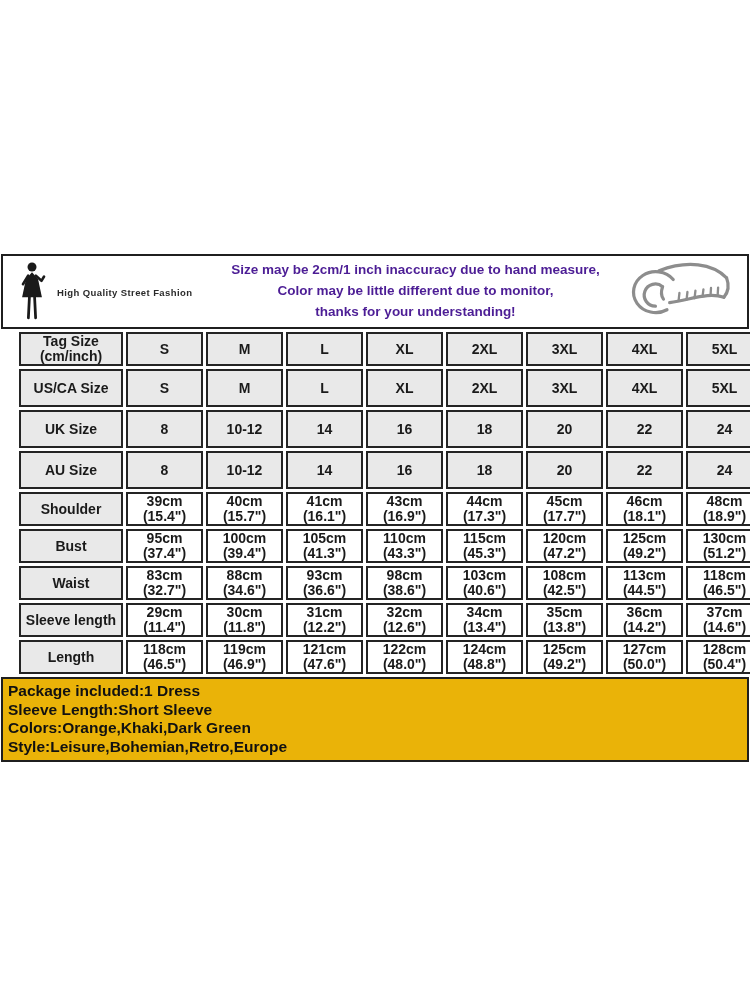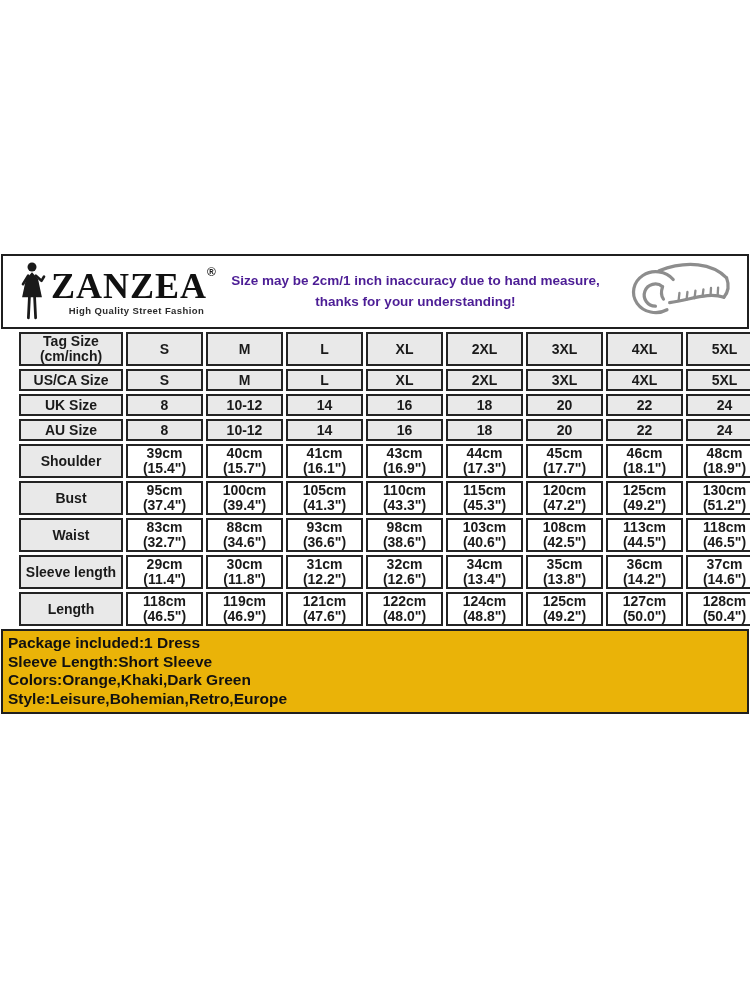--- a/index.html
+++ b/index.html
@@ -69,21 +69,21 @@
     text-align:center;
     vertical-align:middle;
     font-size:14px;
     font-weight:bold;
     padding:0;
     line-height:15px;
   }
   td.head-cell  { background:#e9e9e9; }
   td.label-cell { background:#e9e9e9; }
   td.data-cell  { background:#ffffff; }
-  tr.row-size td    { height:22px; }
+  tr.row-size td    { height:38px; }
   tr.row-tag td     { height:28px; }
   tr.row-measure td { height:33px; }
   
   .footer-box {
     margin:0 1px;
     box-sizing:border-box;
     border:2px solid #1f1f1f;
     background:#eab308;
     padding:3px 5px 4px 5px;
   }
@@ -104,30 +104,27 @@
     <div class="logo">
       <svg class="logo-figure" width="34" height="62" viewBox="0 0 34 72" aria-hidden="true">
         <circle cx="17" cy="7" r="5.2" fill="#1a1a1a"></circle>
         <path d="M17 13 L10 21 L5.5 42 L28.5 42 L24 21 Z" fill="#1a1a1a"></path>
         <path d="M12.5 17 L6.5 27" stroke="#1a1a1a" stroke-width="3" stroke-linecap="round" fill="none"></path>
         <path d="M21.5 17 L28 23 L31 18" stroke="#1a1a1a" stroke-width="3" stroke-linecap="round" stroke-linejoin="round" fill="none"></path>
         <path d="M14 42 L12.8 66" stroke="#1a1a1a" stroke-width="3.2" stroke-linecap="round"></path>
         <path d="M20 42 L21.2 66" stroke="#1a1a1a" stroke-width="3.2" stroke-linecap="round"></path>
       </svg>
       <div class="logo-text">
-        <div class="brand-line">
-          <span class="brand">ZANZEA</span>
-          <span class="reg">®</span>
-        </div>
         <div class="tagline">High Quality Street Fashion</div>
       </div>
     </div>
 
     <div class="note">
       <div>Size may be 2cm/1 inch inaccuracy due to hand measure,</div>
+      <div>Color may be little different due to monitor,</div>
       <div>thanks for your understanding!</div>
     </div>
 
     <div class="tape-wrap">
       <svg width="122" height="64" viewBox="0 0 132 72" aria-hidden="true" fill="none" stroke="#8d8d8d" stroke-width="3.6" stroke-linecap="round">
 
         <path d="M64 22 A 25 23 0 1 0 57 56"></path>
         <path d="M52 30 A 12.5 12.5 0 1 0 44 52"></path>
         <path d="M52 30 C 50 36 50 40 53 44"></path>
 

